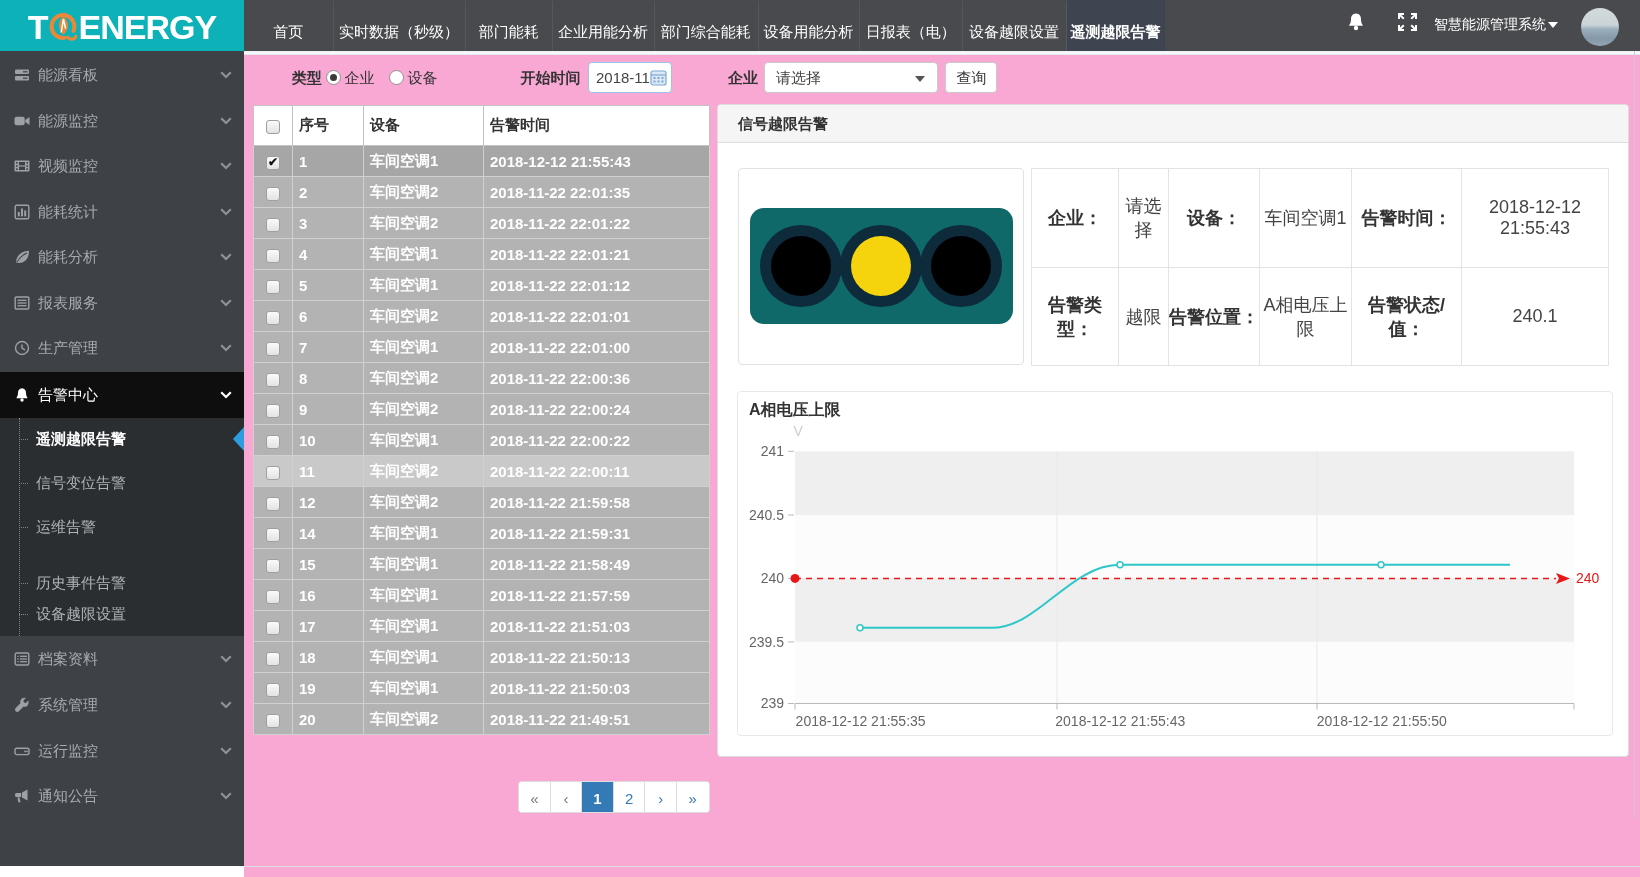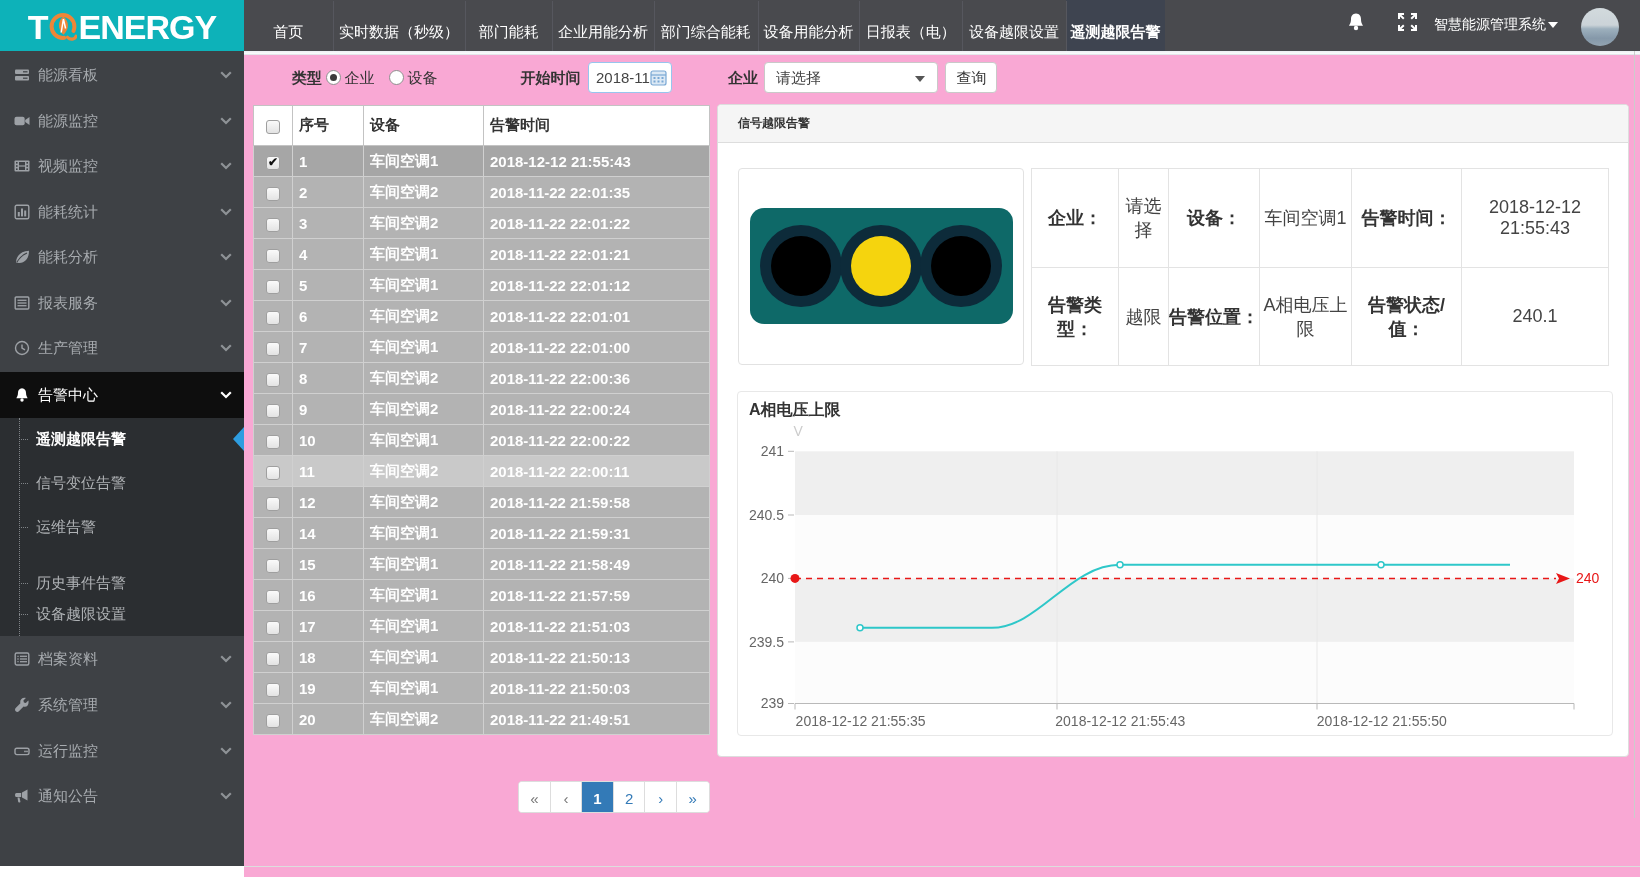--- a/index.html
+++ b/index.html
@@ -63,21 +63,21 @@
   font-size:15px; color:#337ab7; border-right:1px solid #ddd; background:#fff; }
 #pager .pg:last-child { border-right:none; }
 #pager .pg.gray { color:#777; }
 #pager .pg.cur { background:#337ab7; color:#fff; font-weight:bold; }
 
 
 #rpanel { position:absolute; left:473px; top:53px; width:912px; height:653px;
   border:1px solid #ddd; border-radius:4px; background:#fff; }
 #rphead { position:absolute; left:0; top:0; width:100%; height:38px; background:#f5f5f5;
   border-bottom:1px solid #ddd; border-radius:4px 4px 0 0; }
-#rphead span { position:absolute; left:20px; top:10px; font-size:12px; font-weight:bold; color:#333; }
+#rphead span { position:absolute; left:20px; top:10px; font-size:15px; font-weight:bold; color:#333; }
 #tlbox { position:absolute; left:20px; top:63px; width:286px; height:197px;
   border:1px solid #e2e2e2; border-radius:4px; }
 #itable { position:absolute; left:313px; top:63px; width:578px; height:197px;
   border-collapse:collapse; font-size:18px; color:#333; table-layout:fixed;border-radius:10px; }
 #itable td { border:1px solid #e3e3e3; text-align:center; vertical-align:middle; }
 #itable td.lb { font-weight:bold; }
 #itable td.vl { color:#444; }
 
 
 #chartbox { position:absolute; left:19px; top:286px; width:876px; height:345px;

